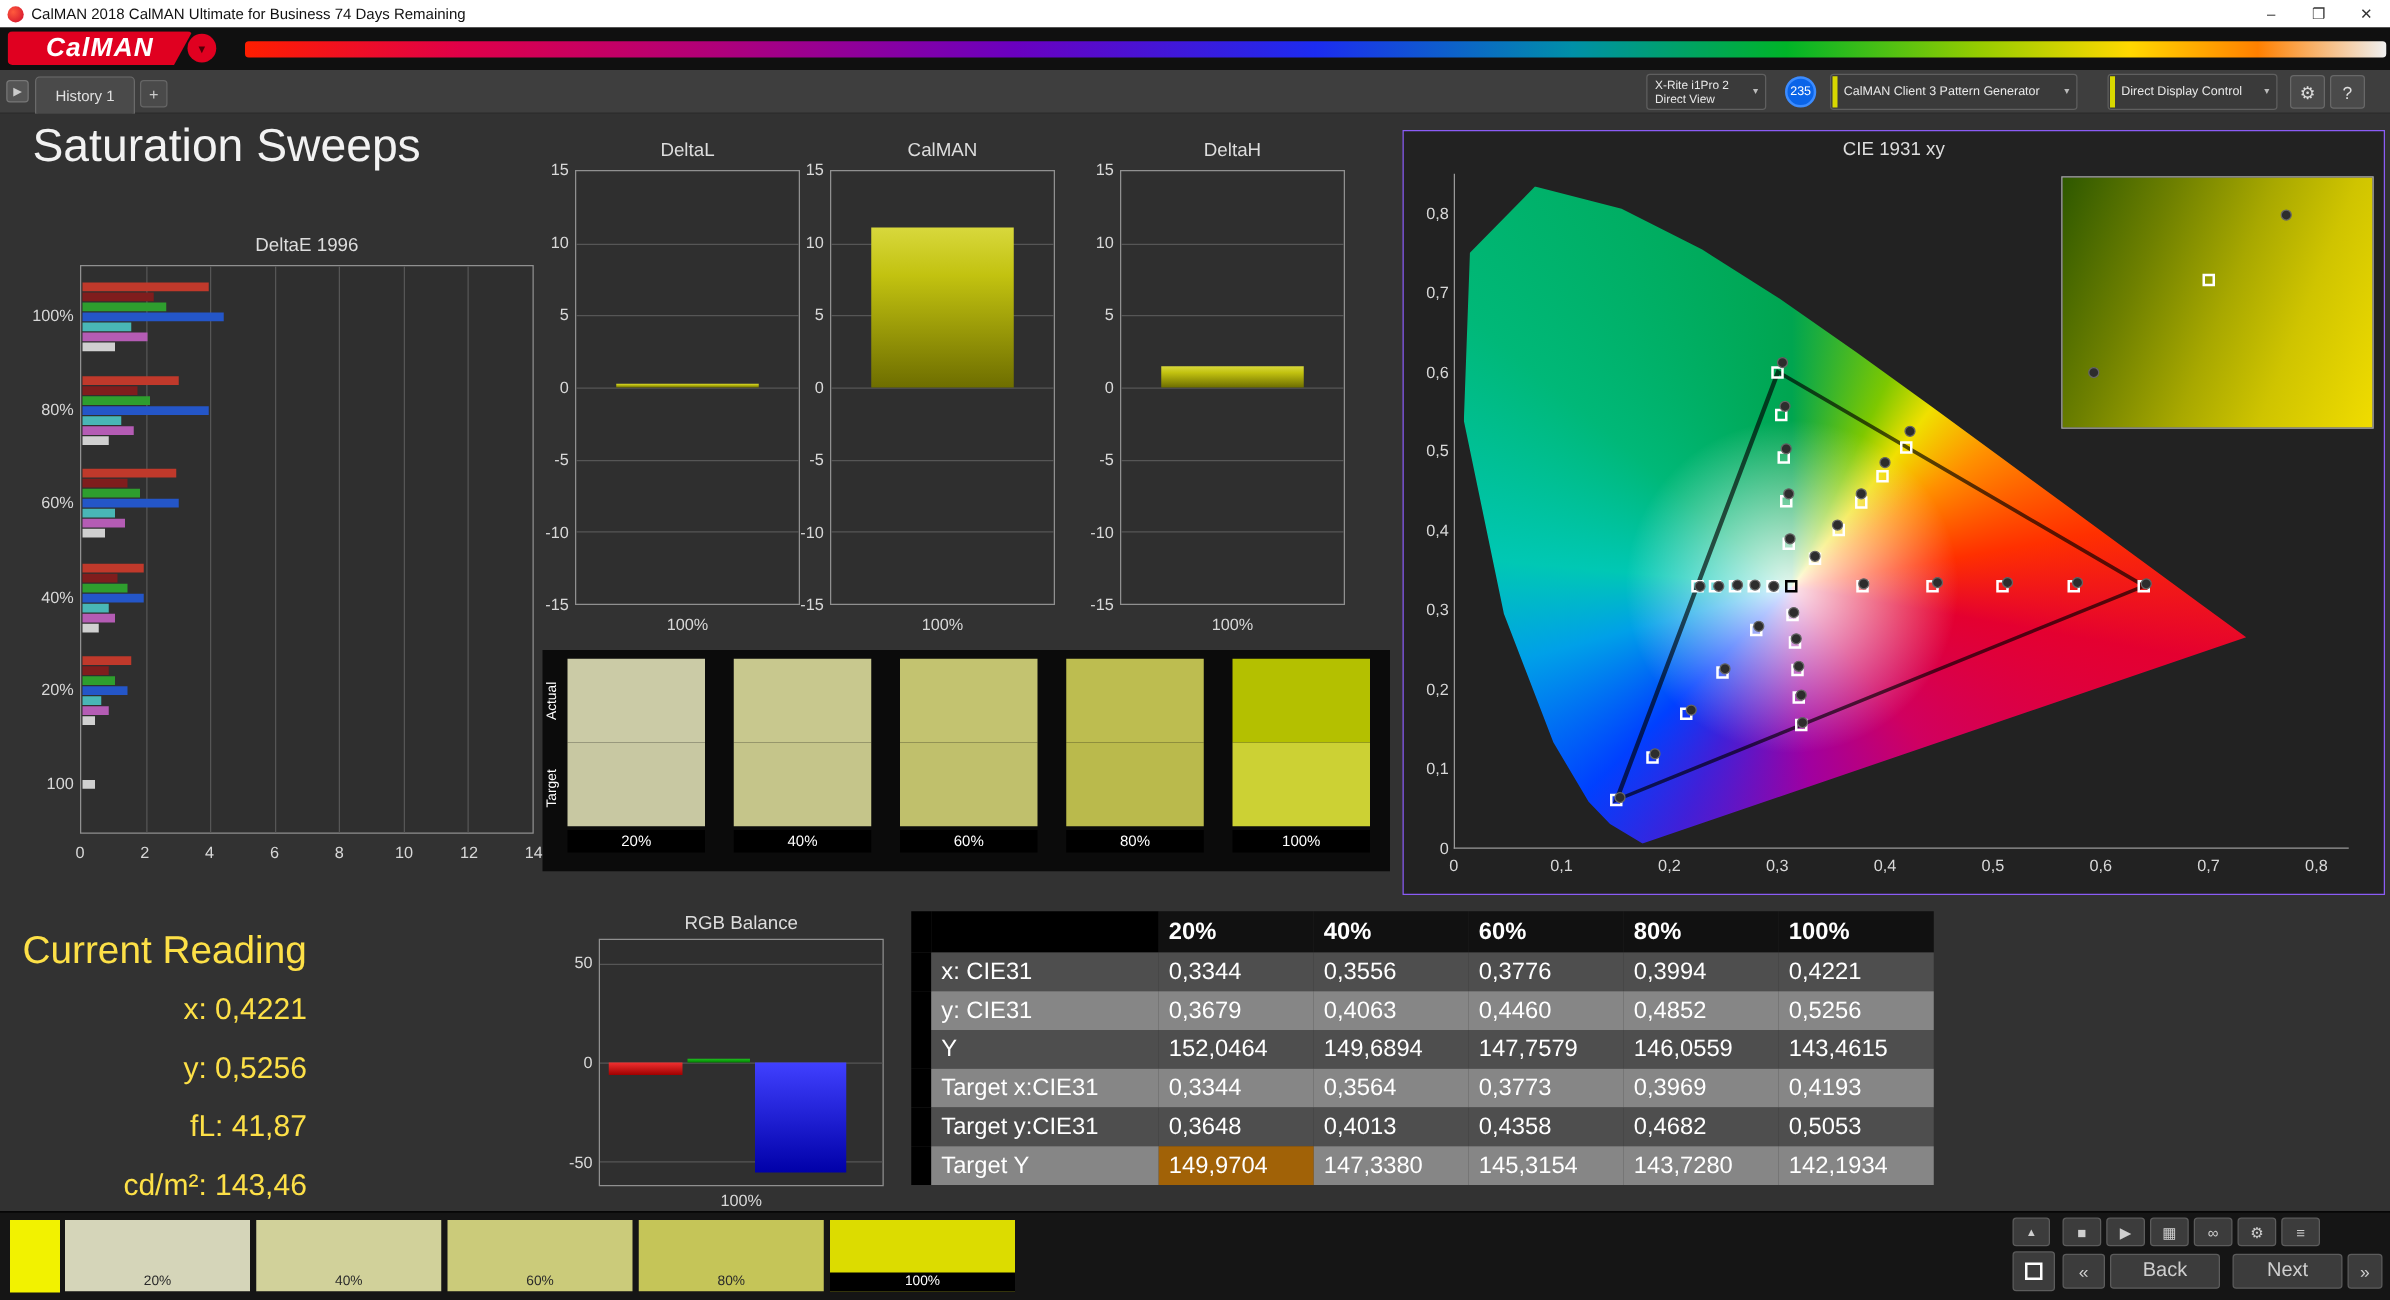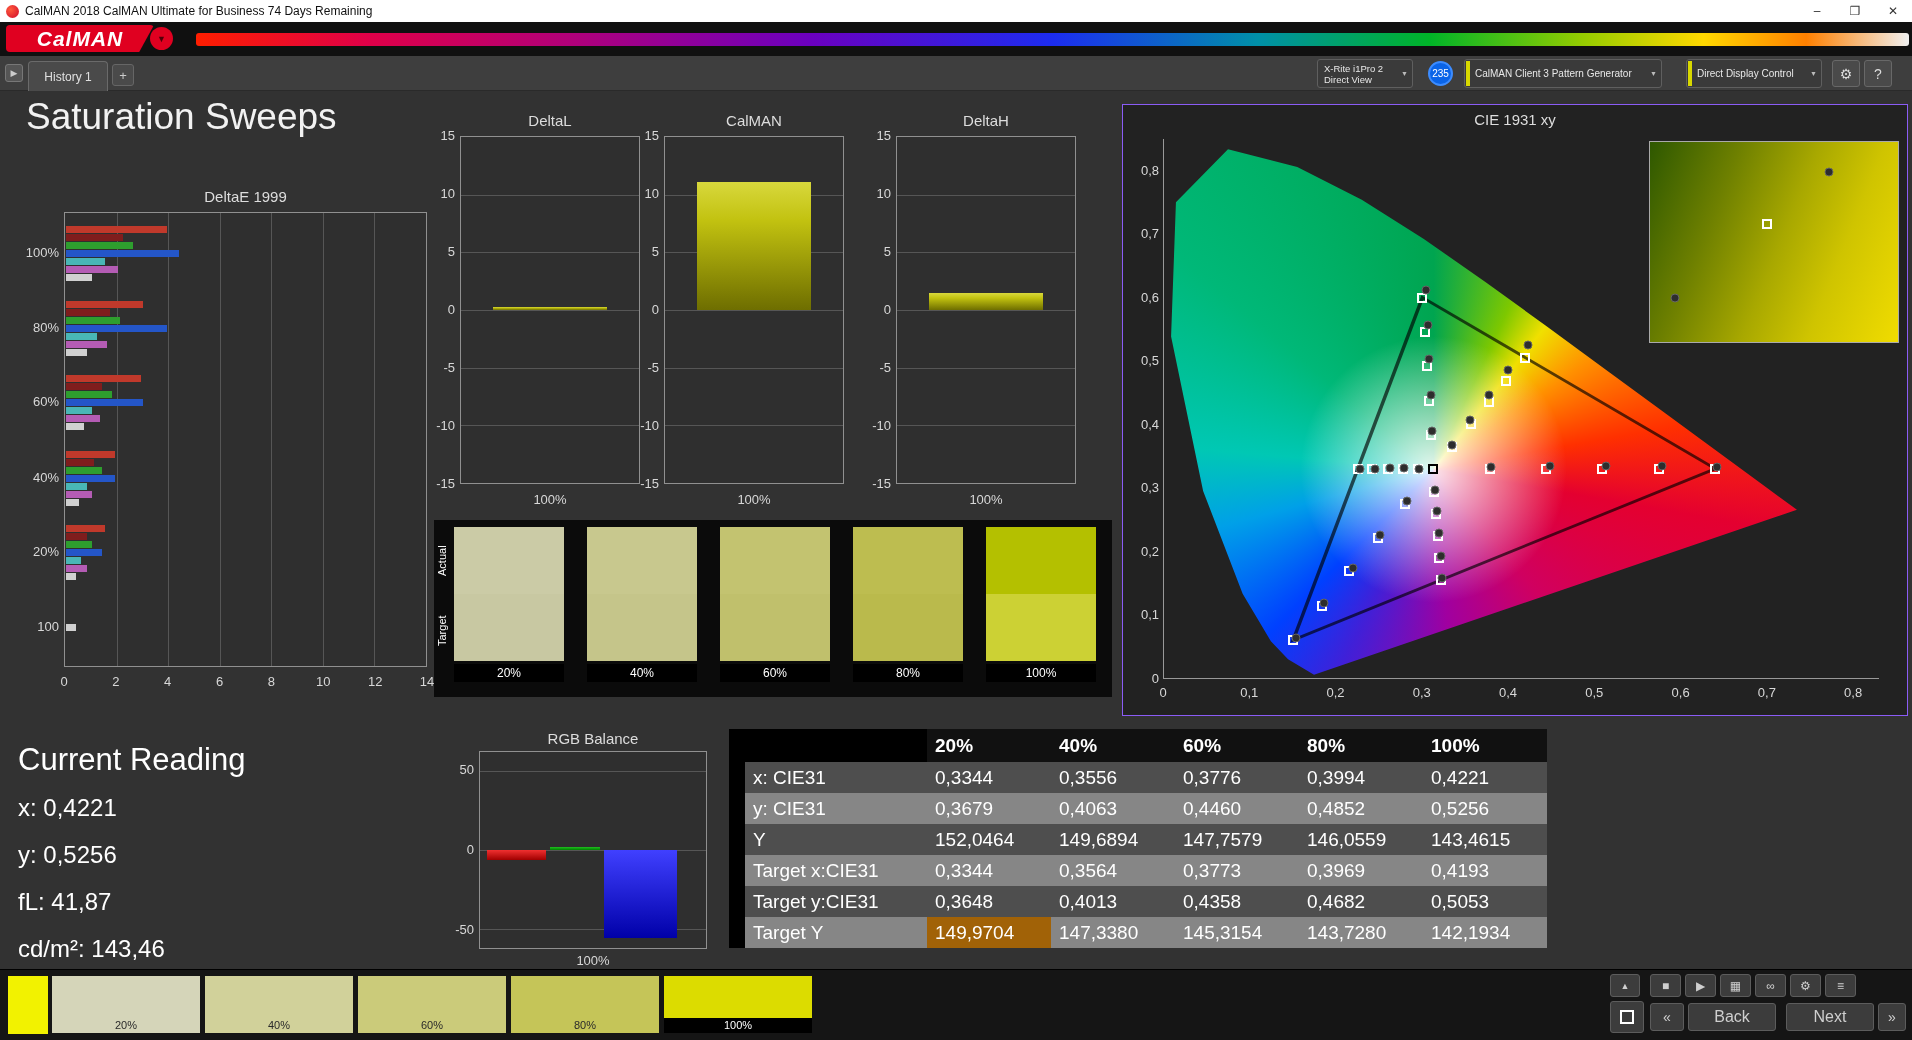--- a/index.html
+++ b/index.html
@@ -75,21 +75,21 @@
       radial-gradient(circle at 37.7% 61.3%, rgba(255,255,255,0.9) 0%, rgba(255,255,255,0) 24%),
       conic-gradient(from 0deg at 37.7% 61.3%, #00a550 0deg, #7ec800 25deg, #f0e000 38deg, #ff9000 55deg, #ff3000 80deg, #e40030 100deg, #d00060 140deg, #a000a0 175deg, #4020d8 205deg, #0040ff 225deg, #00a0e8 255deg, #00c8b4 275deg, #00b878 310deg, #00a550 360deg); }
   #cie-triangle { position:absolute; left:0; top:0; width:100%; height:100%; }
   .cie-sq { position:absolute; width:10px; height:10px; border:2px solid #ffffff; background:transparent; transform:translate(-50%,-50%); }
   .cie-sq.wp { border-color:#000; }
   .cie-ci { position:absolute; width:9px; height:9px; border-radius:50%; background:#2d2d2d; border:1px solid #666; transform:translate(-50%,-50%); }
   .cie-inset { position:absolute; left:526px; top:36px; width:250px; height:202px; border:1px solid #aaa;
     background:linear-gradient(112deg,#2e5800 0%,#6e8000 28%,#a8a800 52%,#cfc400 72%,#f0dc00 100%); }
 
   
-  #current-reading { position:absolute; left:18px; top:742px; color:#ffffff; }
+  #current-reading { position:absolute; left:18px; top:742px; color:#fde047;text-align:right; }
   .cr-title { font-size:31px; margin-bottom:16px; }
   .cr-line { font-size:24px; margin-bottom:19px; }
 
   
   #rgb { position:absolute; left:441px; top:730px; width:280px; height:240px; }
   #rgb .chart-title { left:38px; width:228px; top:0; }
   #rgb .plot { left:38px; top:21px; width:228px; height:198px; }
   #rgb .xcenter { left:38px; width:228px; top:223px; }
   .rgb-bar { position:absolute; }
 
@@ -150,21 +150,21 @@
     <span class="w-label">Direct Display Control</span>
     <span class="tb-caret">▼</span>
   </div>
   <div class="tb-icon-btn" style="left:1832px;">⚙</div>
   <div class="tb-icon-btn" style="left:1864px;">?</div>
 </div>
 
 <div class="page-title">Saturation Sweeps</div>
 
 <div id="deltae">
-  <div class="chart-title">DeltaE 1999</div>
+  <div class="chart-title">DeltaE 1996</div>
   <div class="plot" id="deltae-plot">
       <div class="gridv" style="left: 14.2857%;"></div>
       <div class="gridv" style="left: 28.5714%;"></div>
       <div class="gridv" style="left: 42.8571%;"></div>
       <div class="gridv" style="left: 57.1429%;"></div>
       <div class="gridv" style="left: 71.4286%;"></div>
       <div class="gridv" style="left: 85.7143%;"></div>
       <div class="de-group" style="top: 13.405px;">
         <div class="de-bar" style="width: 100.564px; background: rgb(192, 57, 43);"></div>
         <div class="de-bar" style="width: 56.7286px; background: rgb(127, 29, 29);"></div>

